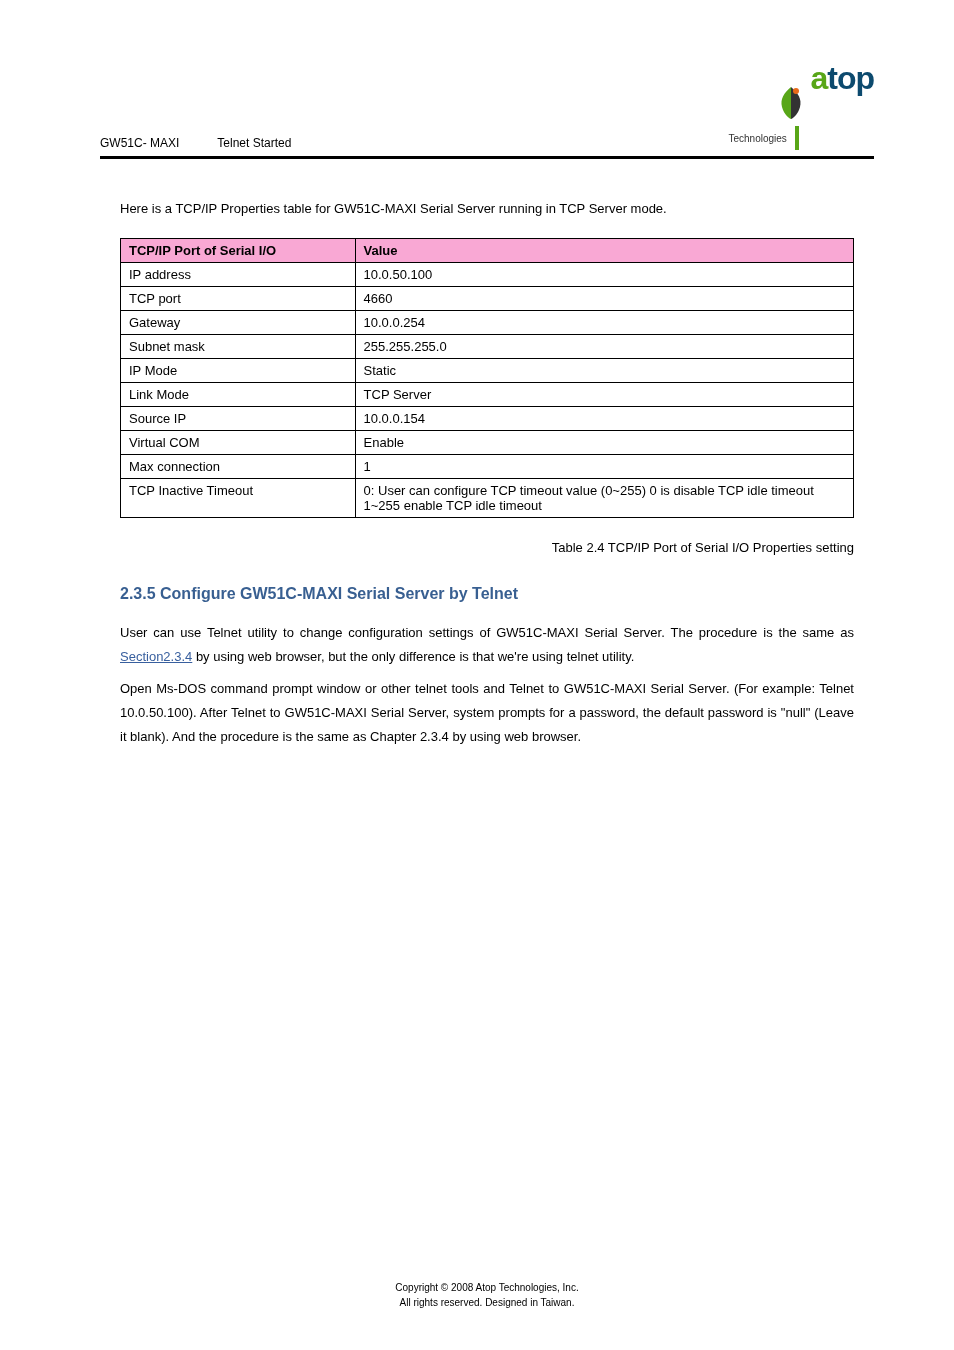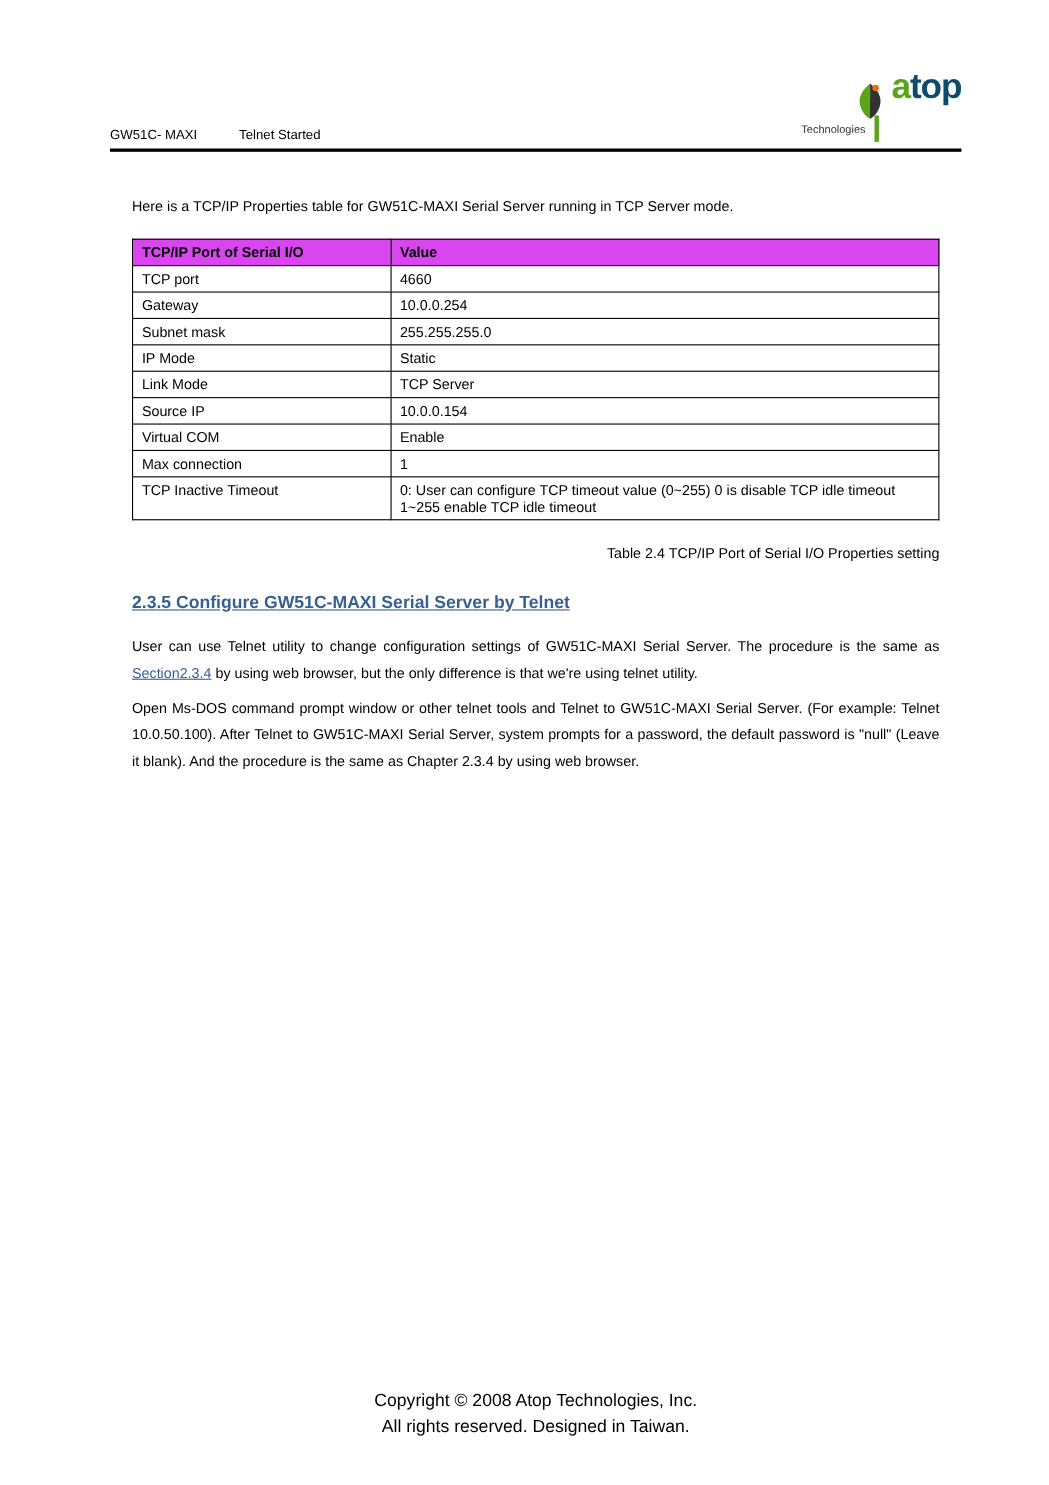--- a/index.html
+++ b/index.html
@@ -41,21 +41,21 @@
     letter-spacing: -1px;
     display: flex;
     align-items: baseline;
   }
   .logo-a { color: #58a618; }
   .logo-top { color: #0c4a6e; }
   .logo-tech {
     font-size: 10px;
     color: #333;
     margin-left: -82px;
-    margin-top: 16px;
+    margin-top: 36px;
     display: inline-block;
     text-align: right;
   }
   .hr-top {
     border: none;
     border-top: 3px solid #000;
     margin-bottom: 40px;
   }
   .content {
     padding: 0 20px;
@@ -73,53 +73,52 @@
     margin-bottom: 22px;
     font-size: 13px;
   }
   table.settings th, table.settings td {
     border: 1px solid #000;
     padding: 4px 8px;
     text-align: left;
     vertical-align: top;
   }
   table.settings th {
-    background: #d946ef;
+    background: #f9a8d4;
     font-weight: bold;
   }
   .caption {
     text-align: right;
     font-size: 13px;
     margin-bottom: 30px;
   }
   .section-heading {
     font-size: 16px;
     font-weight: bold;
     color: #385f91;
     margin-bottom: 18px;
-    text-decoration: underline;
   }
   .body-text {
     font-size: 13px;
     line-height: 1.85;
     text-align: justify;
     color: #000;
   }
   .underline-link {
     color: #385f9e;
     text-decoration: underline;
     margin-top: 20px;
   }
   .footer {
     position: absolute;
     bottom: 40px;
     left: 100px;
     right: 80px;
     text-align: center;
-    font-size: 16px;
+    font-size: 10px;
     color: #000;
     line-height: 1.5;
   }
 </style>
 </head>
 <body>
 
 <div class="page">
   <div class="header-area">
     <div class="header-left">
@@ -151,20 +150,24 @@
 
     <table class="settings">
       <thead>
         <tr>
           <th style="width:32%">TCP/IP Port of Serial I/O</th>
           <th>Value</th>
         </tr>
       </thead>
       <tbody>
         <tr>
+            <td>IP address</td>
+            <td>10.0.50.100</td>
+          </tr>
+        <tr>
             <td>TCP port</td>
             <td>4660</td>
           </tr>
         <tr>
             <td>Gateway</td>
             <td>10.0.0.254</td>
           </tr>
         <tr>
             <td>Subnet mask</td>
             <td>255.255.255.0</td>

